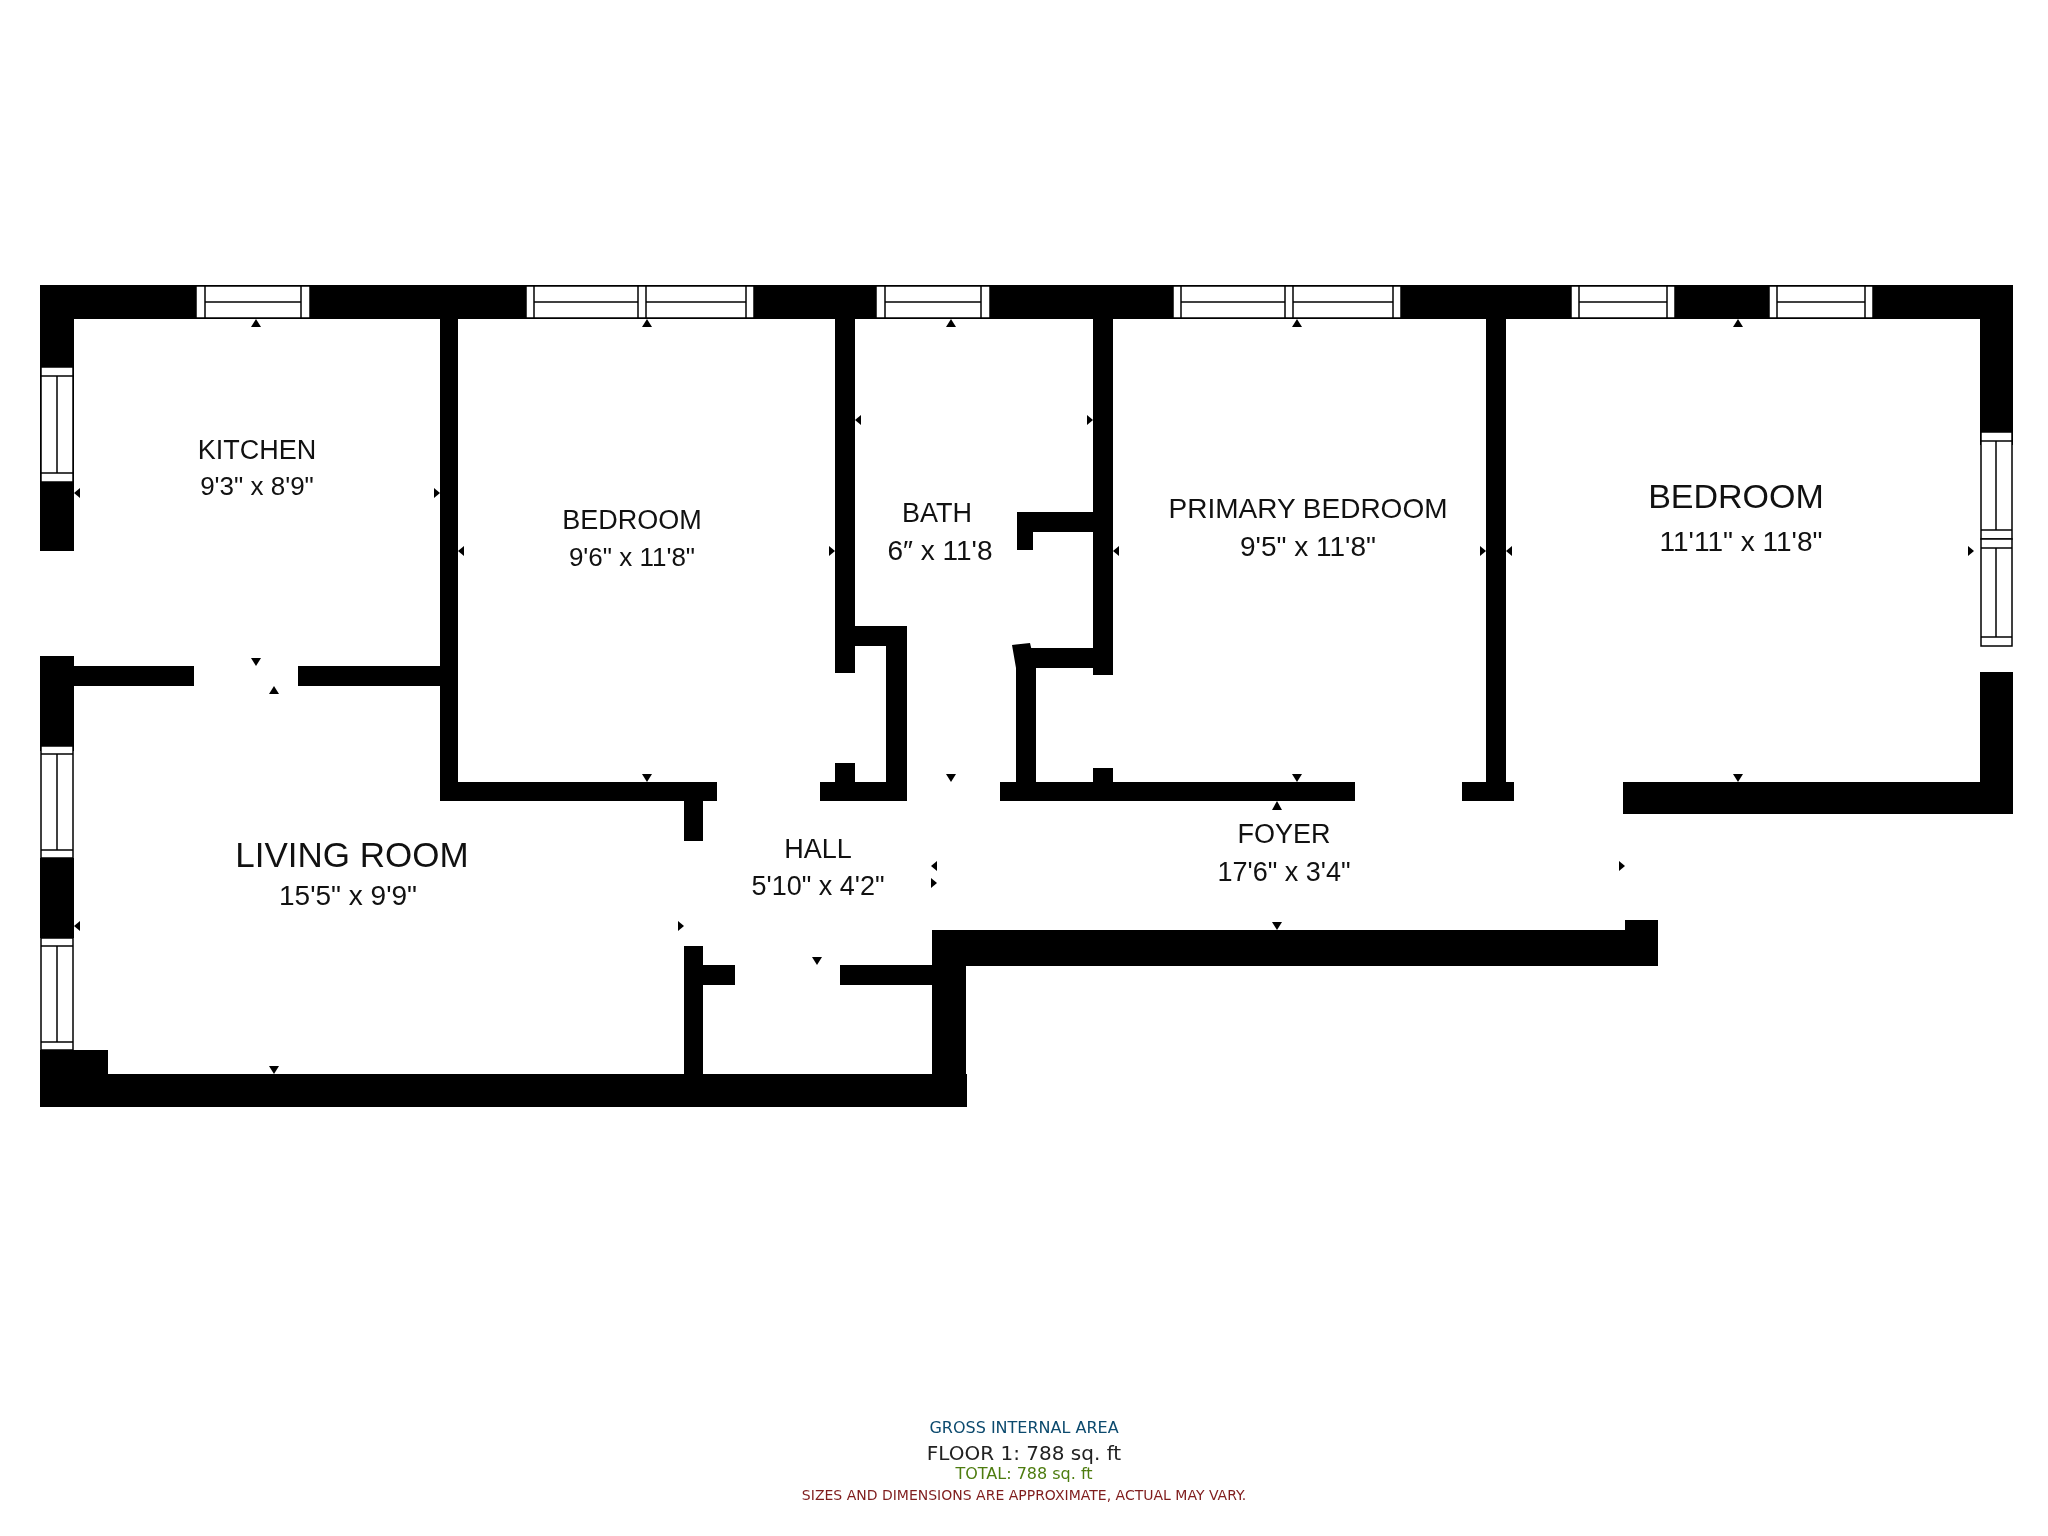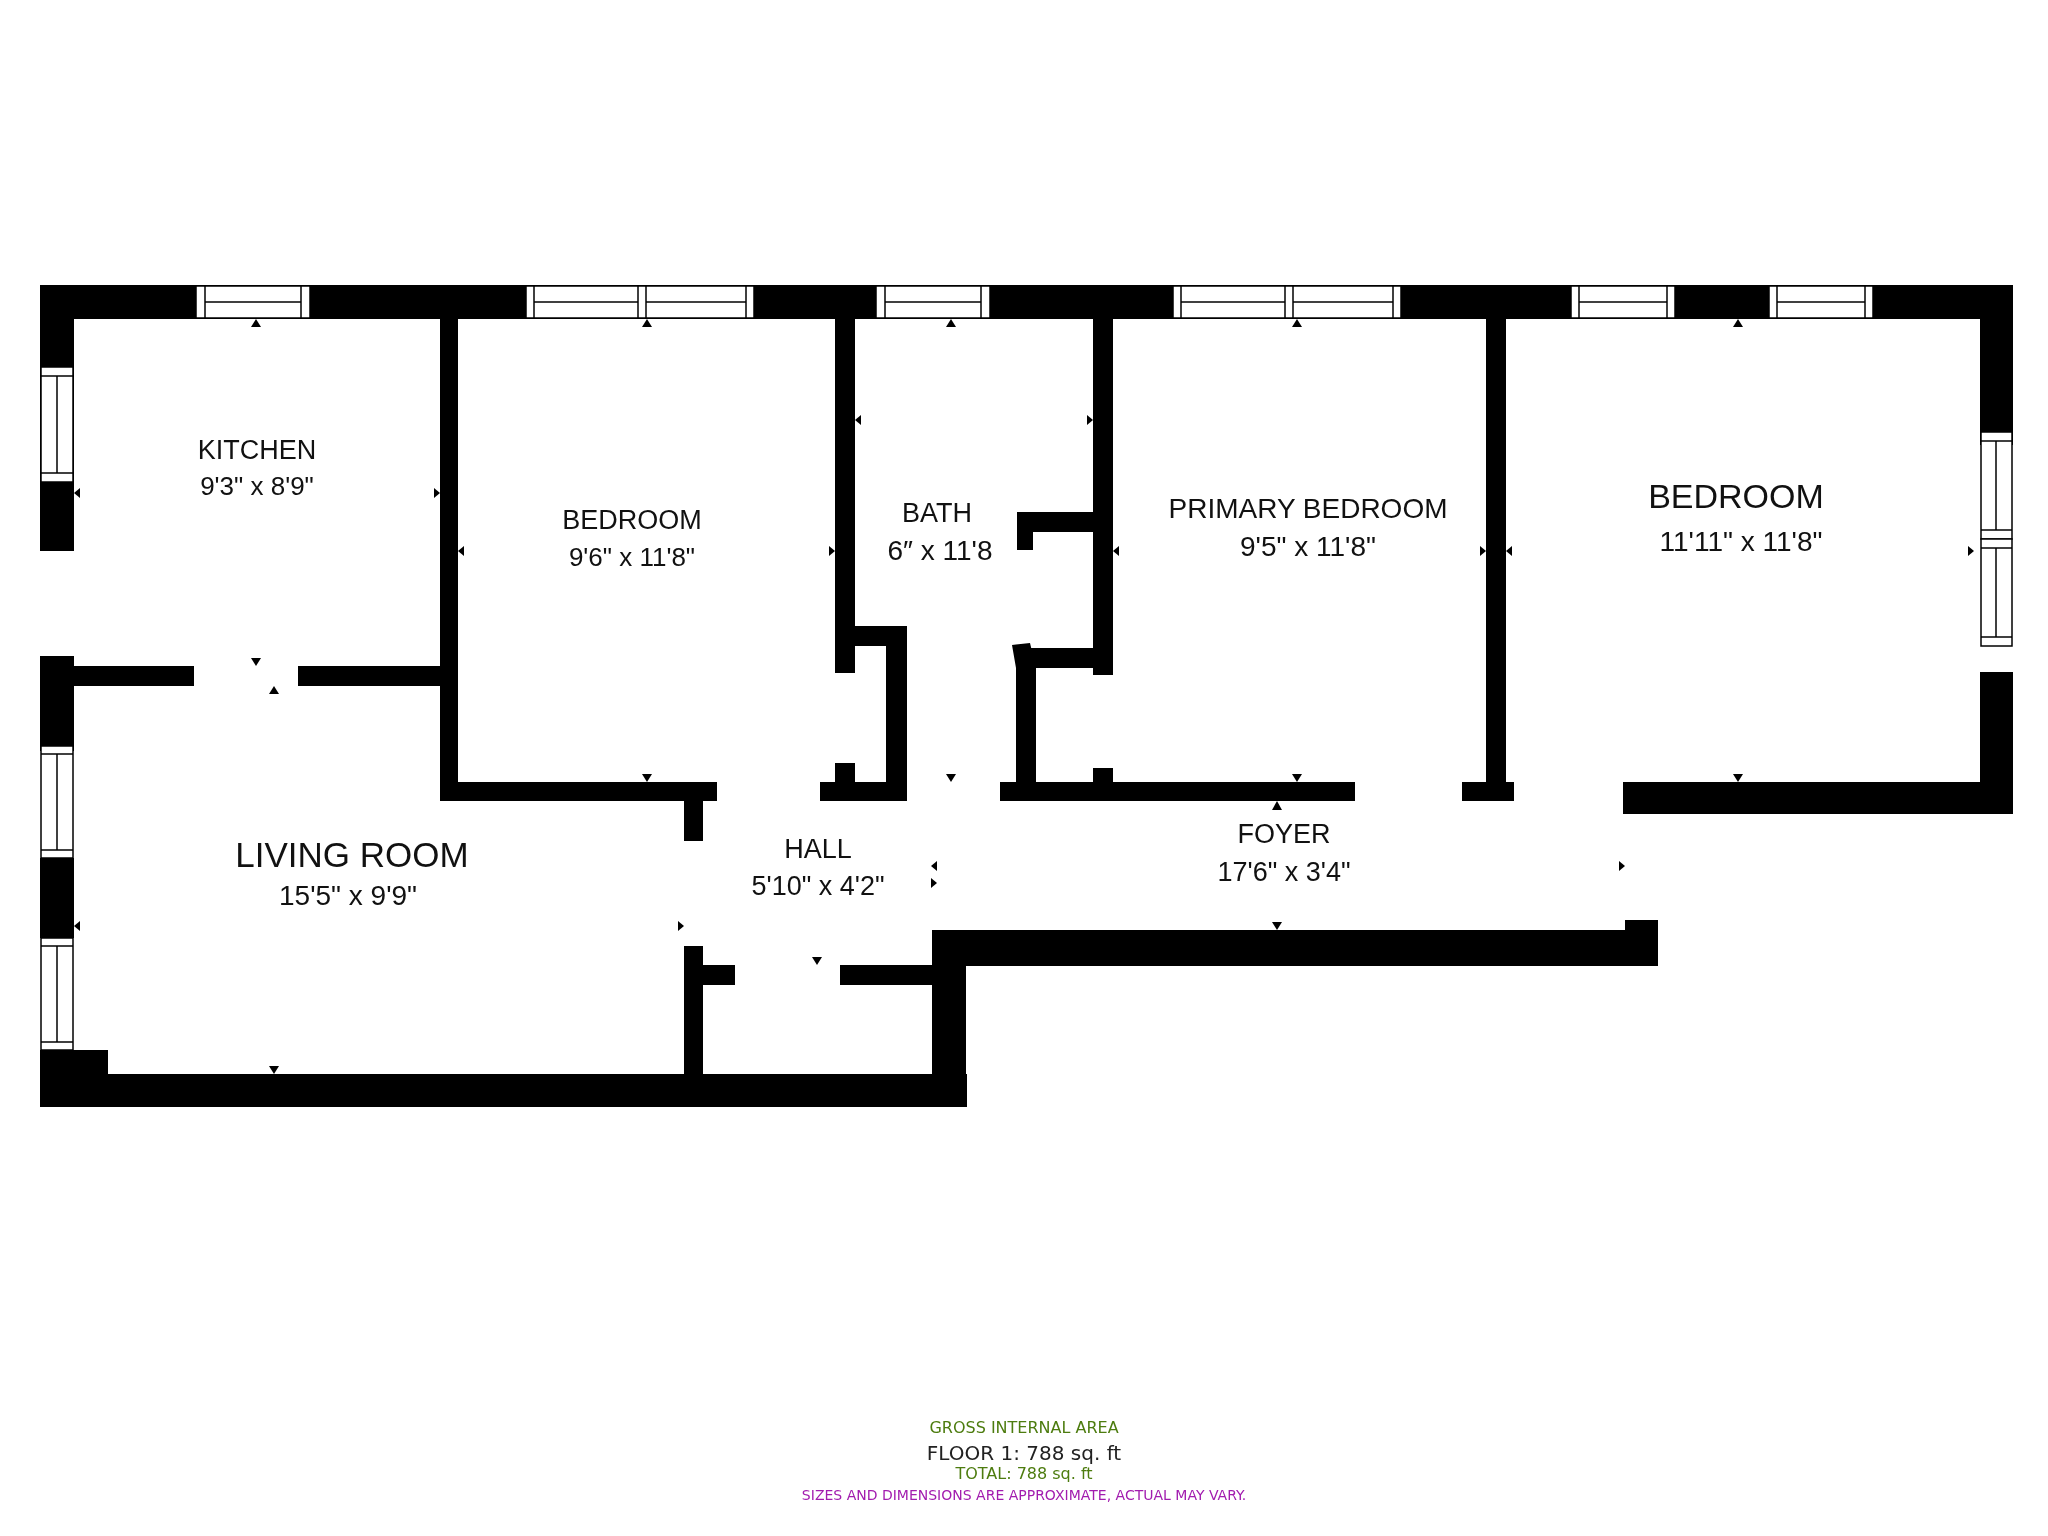--- a/index.html
+++ b/index.html
@@ -5,24 +5,24 @@
   html, body { margin: 0; padding: 0; background: #ffffff; }
   body { width: 2048px; height: 1536px; position: relative; overflow: hidden; font-family: "Liberation Sans", sans-serif; }
   #plan { position: absolute; left: 0; top: 0; width: 2048px; height: 1536px; }
   .wall { fill: #000000; }
   .win { fill: #ffffff; stroke: #000000; stroke-width: 1.5; }
   .winline { stroke: #000000; stroke-width: 1.5; }
   .marker { fill: #000000; }
   .room-name { font-family: "Liberation Sans", sans-serif; fill: #111111; text-anchor: middle; }
   .room-dim { font-family: "Liberation Sans", sans-serif; fill: #111111; text-anchor: middle; }
   .footer { position: absolute; left: 0; width: 2048px; text-align: center; font-family: "DejaVu Sans", sans-serif; }
-  .f1 { top: 1418px; font-size: 16px; color: #4d7c0f; }
+  .f1 { top: 1418px; font-size: 16px; color: #0c4a6e; }
   .f2 { top: 1441px; font-size: 20px; color: #222; text-align: center; }
   .f3 { top: 1464px; font-size: 16px; color: #4d7c0f; }
-  .f4 { top: 1487px; font-size: 14px; color: #a21caf; }
+  .f4 { top: 1487px; font-size: 14px; color: #7f1d1d; }
 </style>
 </head>
 <body>
 
 <svg id="plan" viewBox="0 0 2048 1536" xmlns="http://www.w3.org/2000/svg">
   <g>
 
     <rect class="wall" x="40" y="285" width="1973" height="34"></rect>
 
     <rect class="wall" x="40" y="285" width="34" height="266"></rect>

